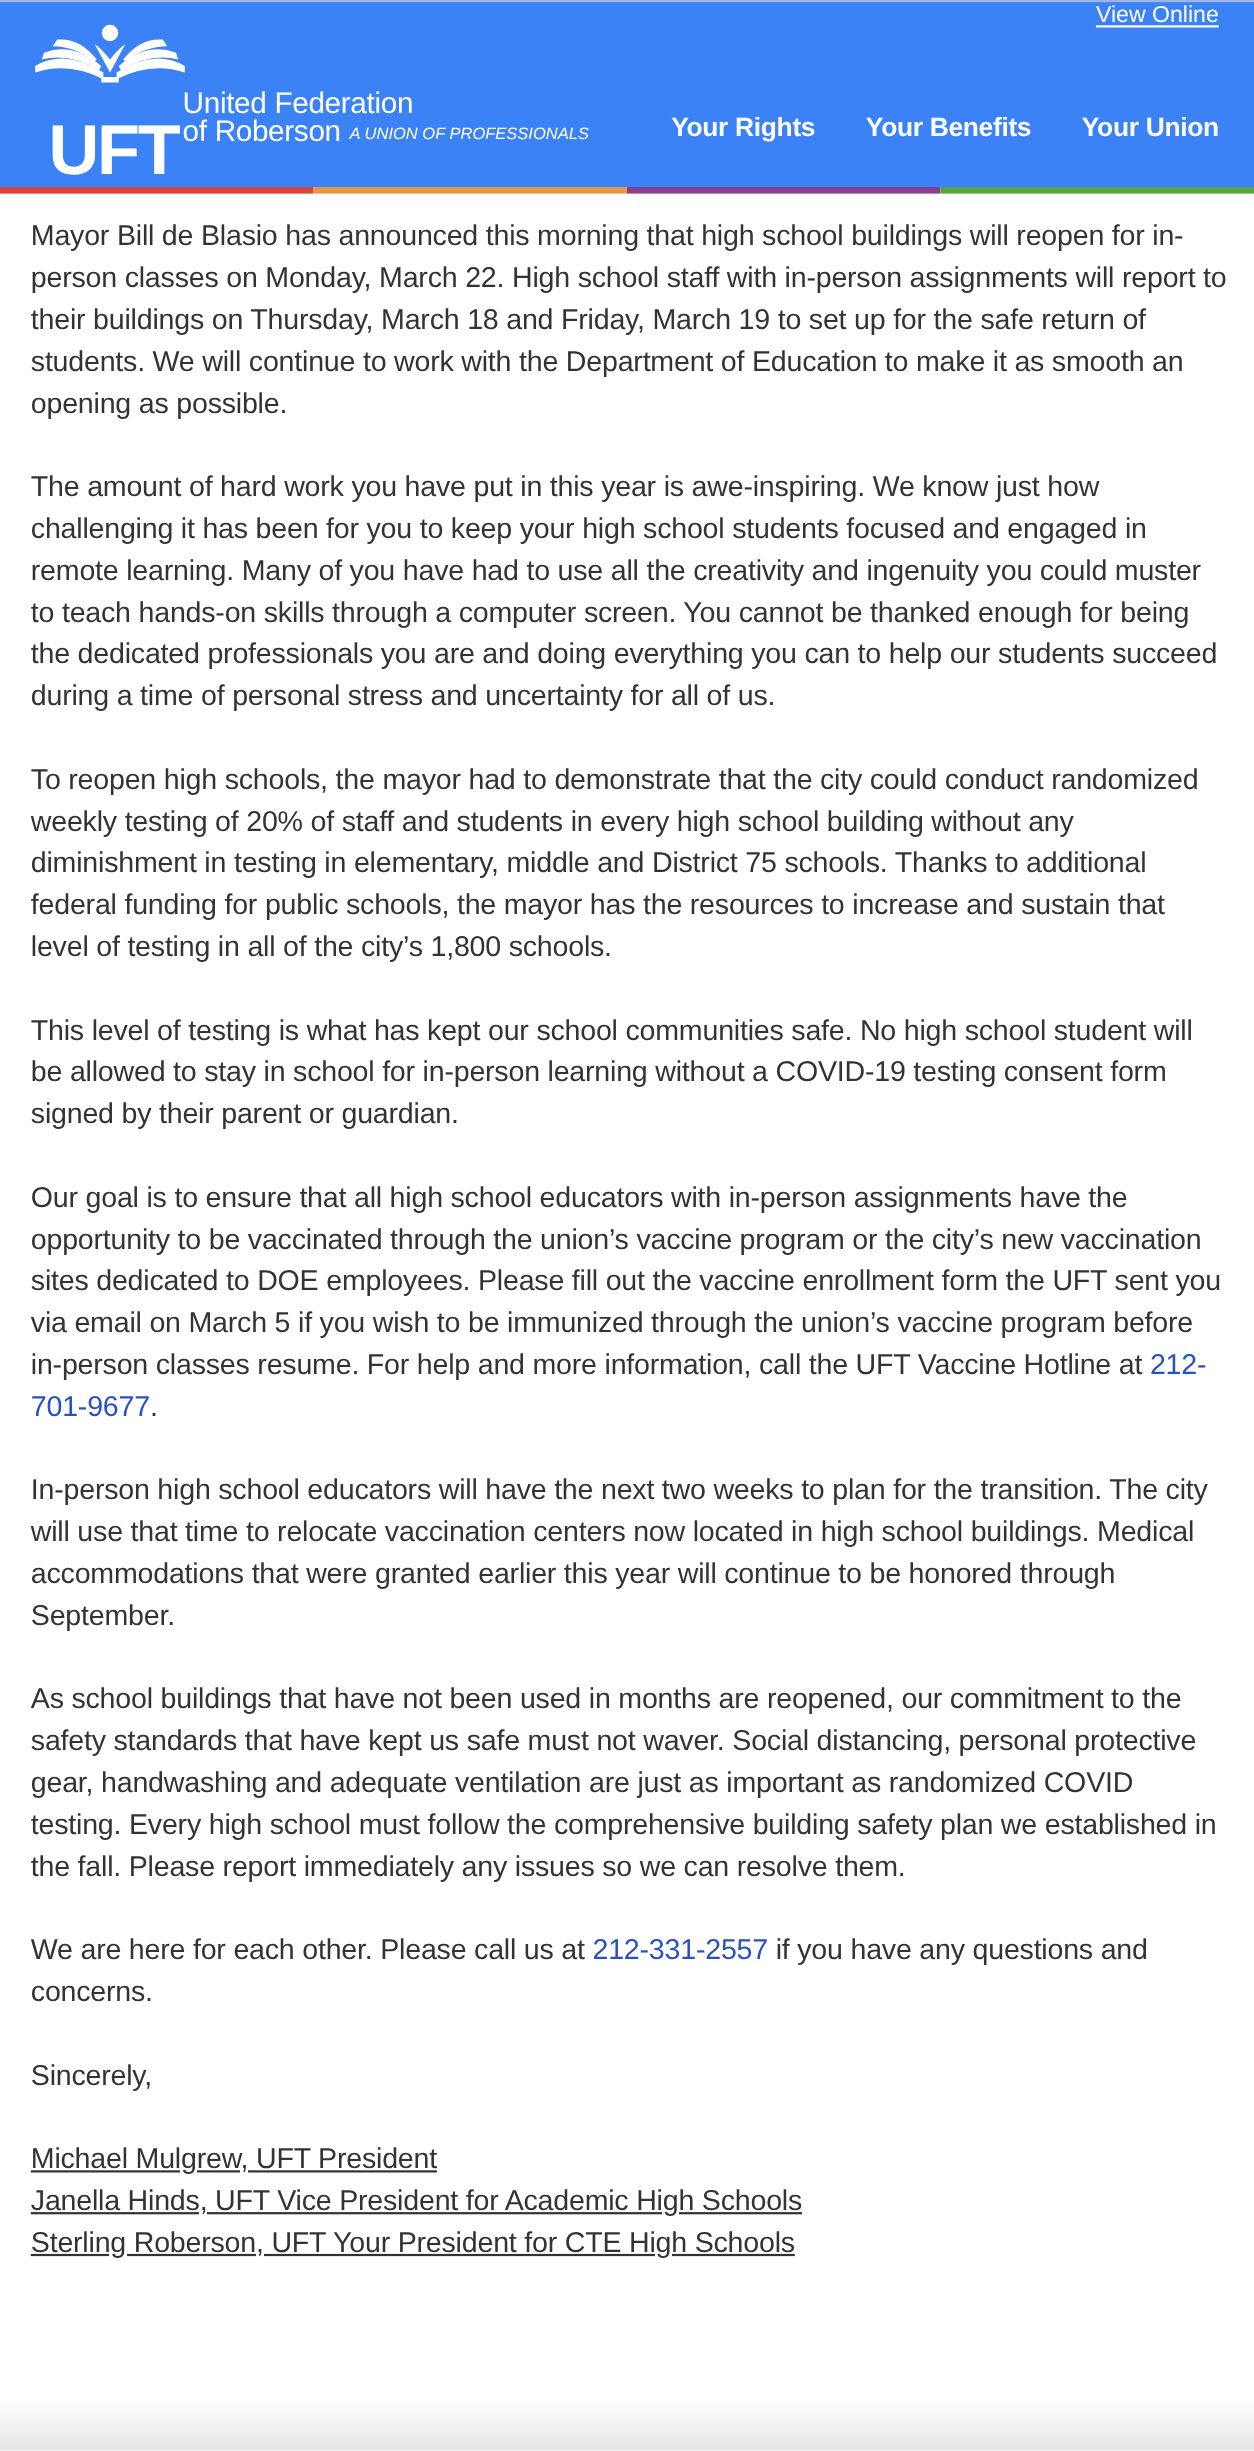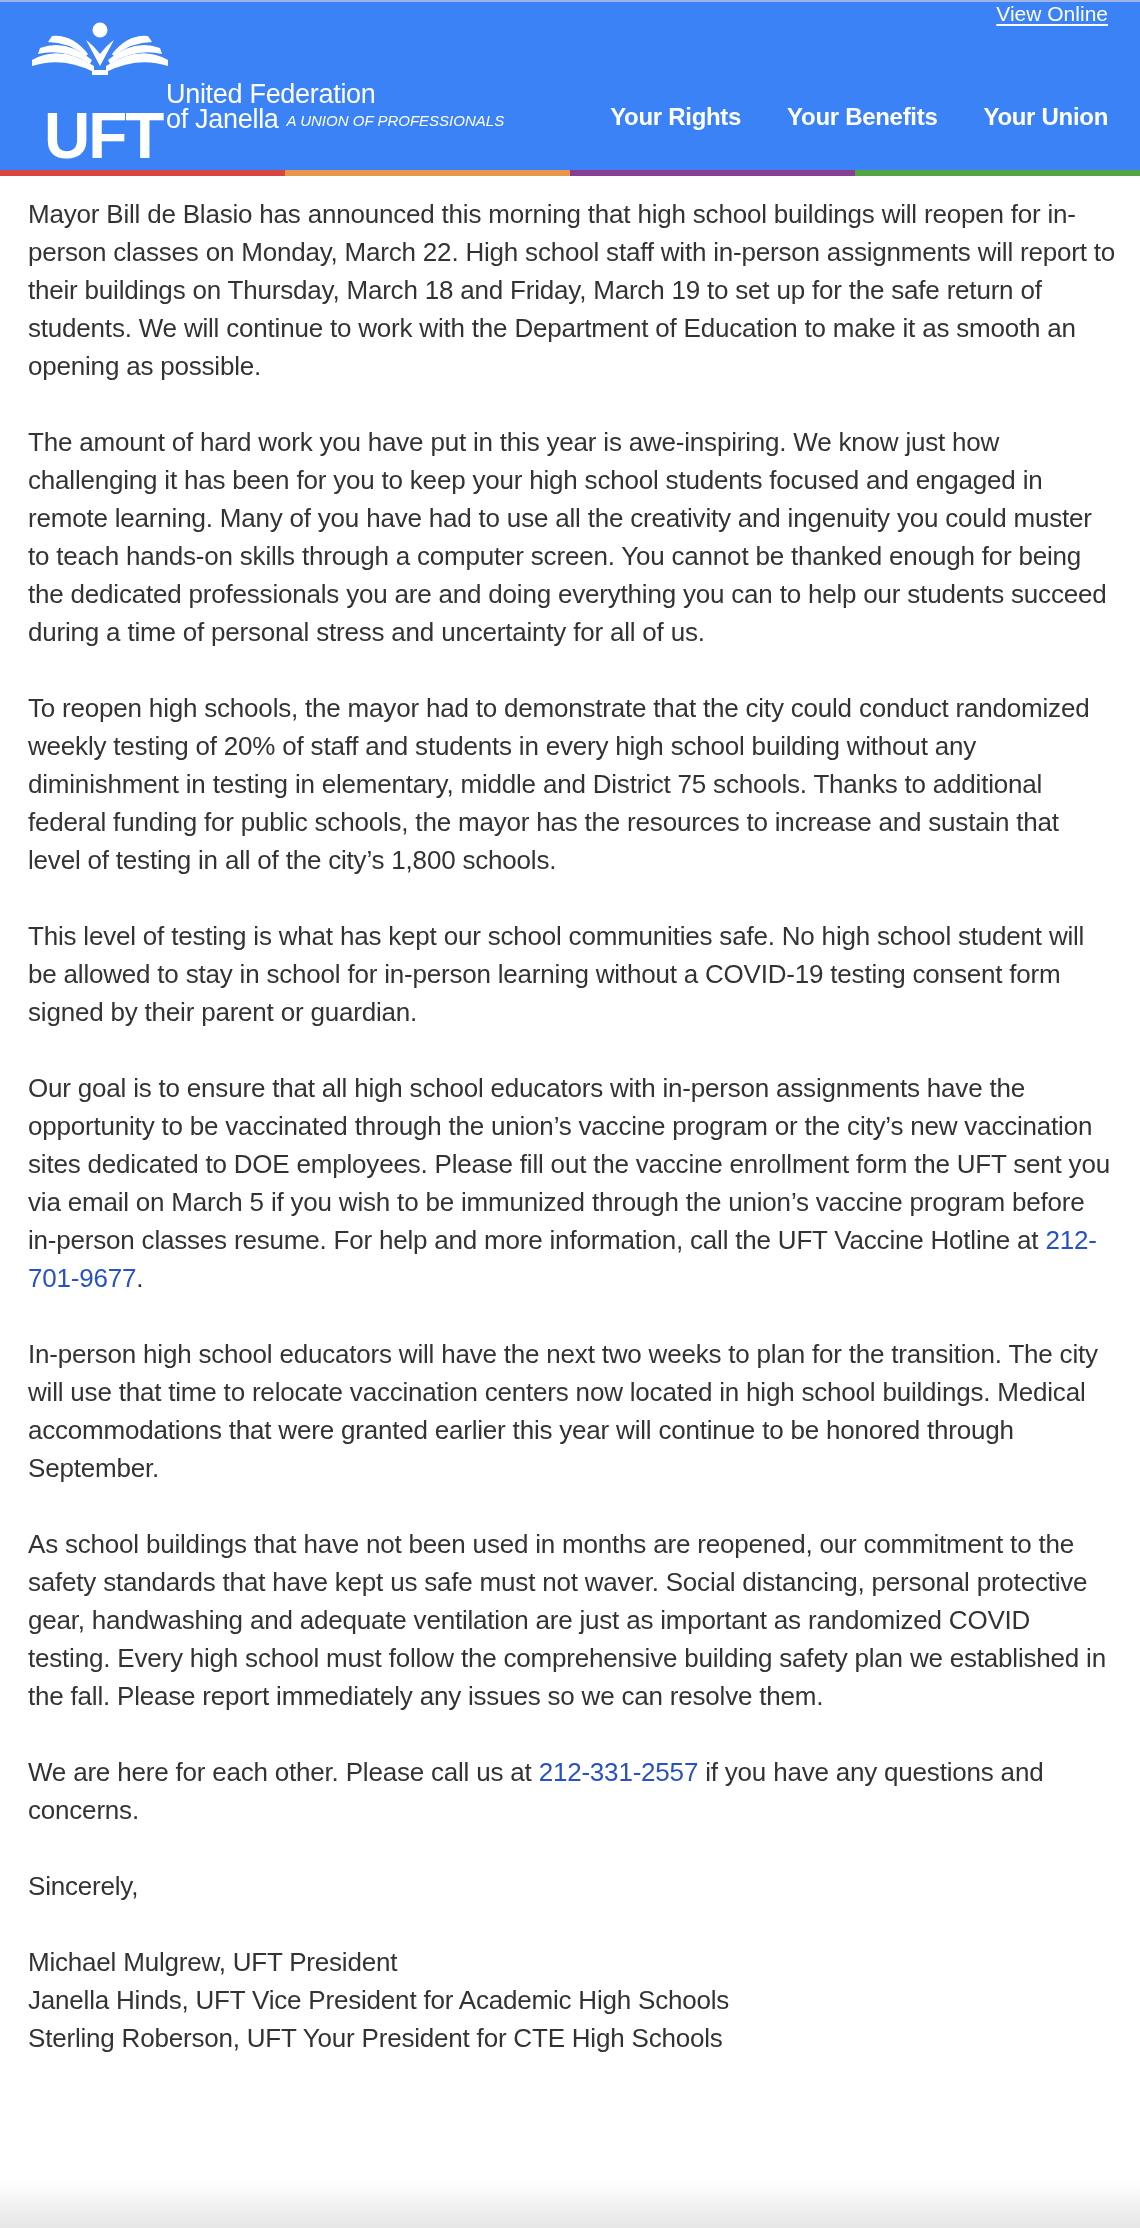--- a/index.html
+++ b/index.html
@@ -19,21 +19,21 @@
 
   .nav { position: absolute; top: 103px; right: 32px; display: flex; gap: 46px; text-align: center; }
   .nav a { font-size: 24px; font-weight: bold; color: #ffffff; text-decoration: none; letter-spacing: -0.3px; cursor: pointer; white-space: nowrap; }
 
   .color-bar { position: absolute; left: 0; top: 170px; width: 1140px; height: 6px; display: flex; }
   .color-bar div { flex: 1; height: 6px; }
 
   .content { position: absolute; left: 28px; top: 195px; width: 1090px; font-size: 26px; line-height: 38px; color: #333333; letter-spacing: -0.2px; }
   .content p { margin-bottom: 38px; }
   .content a { color: #2751c4; text-decoration: none; cursor: pointer; }
-  .content .sig p { margin-bottom: 0; }
+  .content .sig p { margin-bottom: 0; text-decoration: underline; }
 
   .bottom-fade { position: absolute; left: 0; top: 2180px; width: 1140px; height: 48px; background: linear-gradient(to bottom, rgba(235,235,235,0), rgba(225,225,225,0.85)); pointer-events: none; }
 </style>
 </head>
 <body>
 
 <header class="header">
   <div class="top-strip"></div>
 
   <a class="view-online">View Online</a>
@@ -45,21 +45,21 @@
       <path d="M2 40 Q30 24 64 46 L64 52 Q32 36 2 46 Z" fill="#ffffff"></path>
       <path d="M10 28 Q36 18 62 40 L60 44 Q34 28 8 34 Z" fill="#ffffff"></path>
       <path d="M22 16 Q42 14 58 34 L56 36 Q38 22 18 22 Z" fill="#ffffff"></path>
       <path d="M138 40 Q110 24 76 46 L76 52 Q108 36 138 46 Z" fill="#ffffff"></path>
       <path d="M130 28 Q104 18 78 40 L80 44 Q106 28 132 34 Z" fill="#ffffff"></path>
       <path d="M118 16 Q98 14 82 34 L84 36 Q102 22 122 22 Z" fill="#ffffff"></path>
       <rect x="62" y="50" width="16" height="5" fill="#ffffff"></rect>
     </svg>
     <div class="uft">UFT</div>
     <div class="name1">United Federation</div>
-    <div class="name2"><span>of Janella</span><span class="tagline">A UNION OF PROFESSIONALS</span></div>
+    <div class="name2"><span>of Roberson</span><span class="tagline">A UNION OF PROFESSIONALS</span></div>
   </div>
 
   <nav class="nav">
     <a>Your Rights</a>
     <a>Your Benefits</a>
     <a>Your Union</a>
   </nav>
 </header>
 
 <div class="color-bar">

